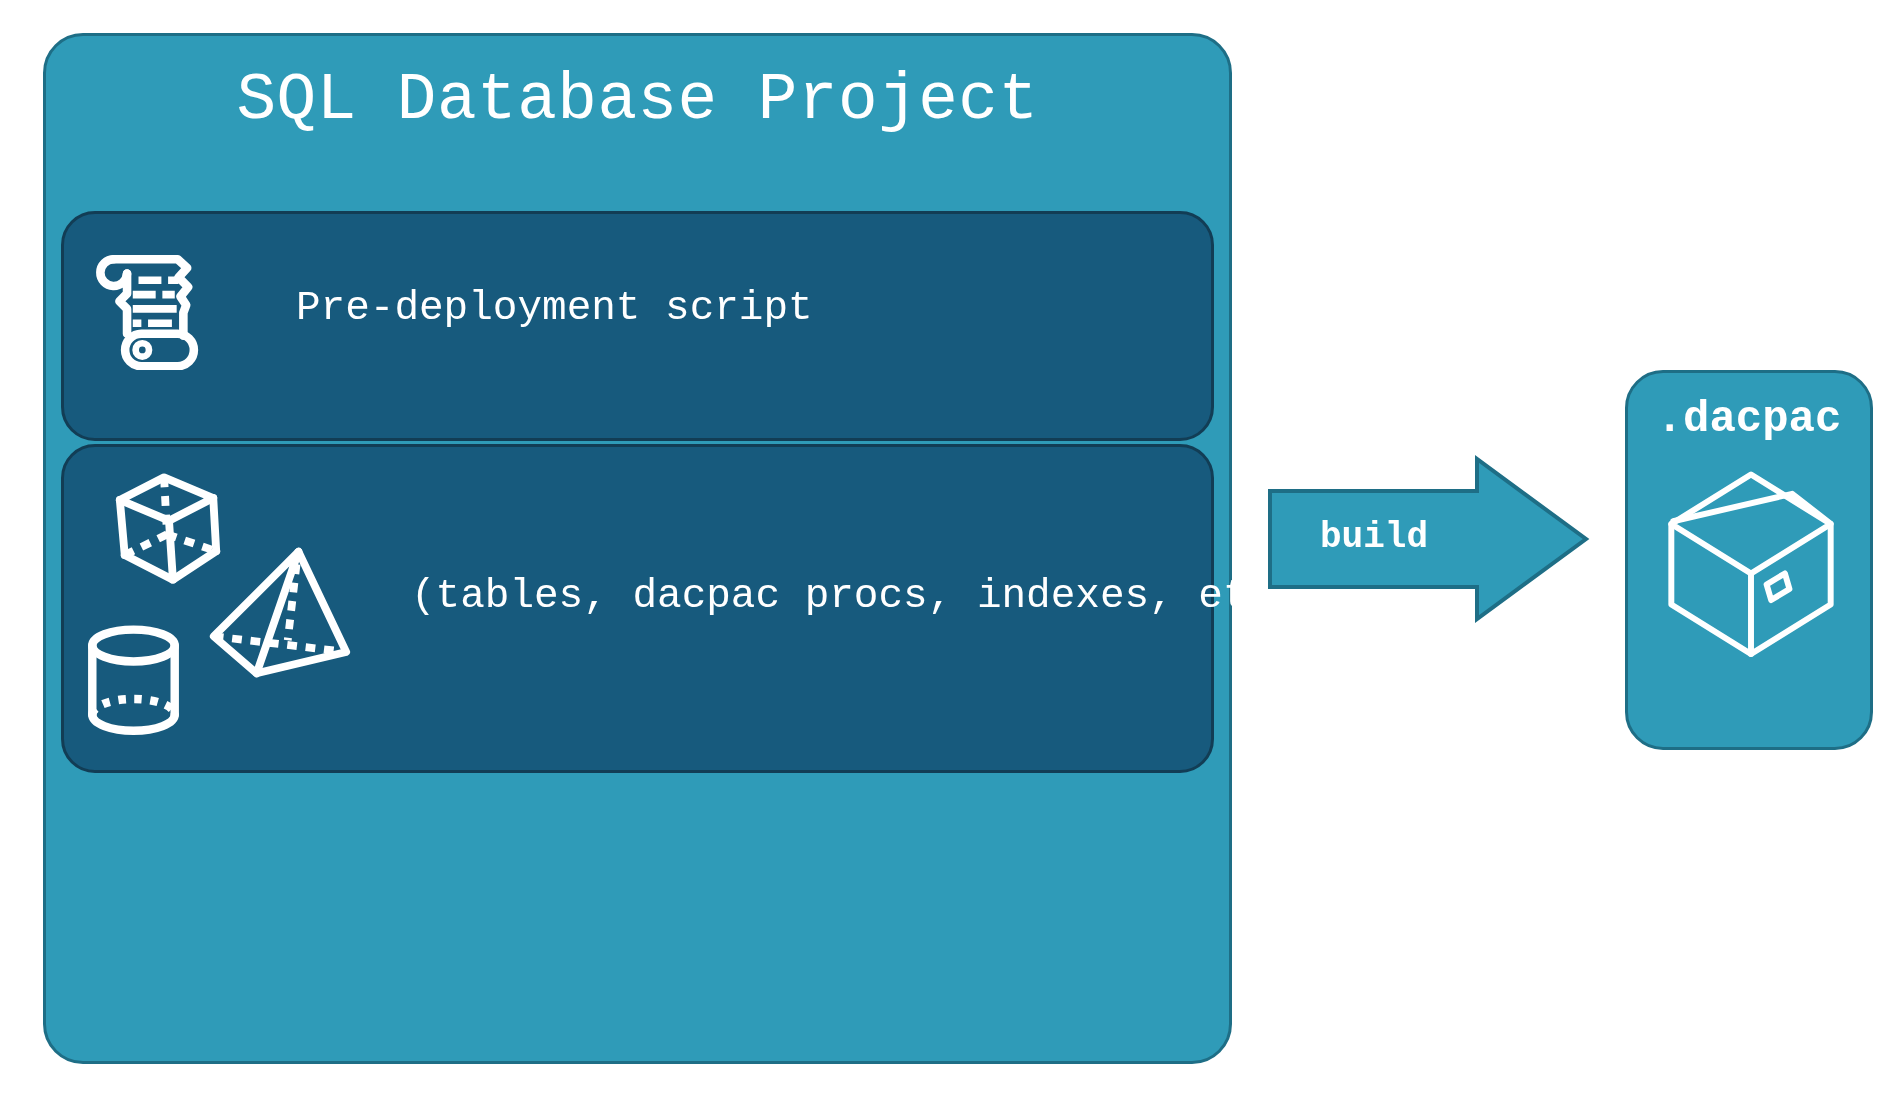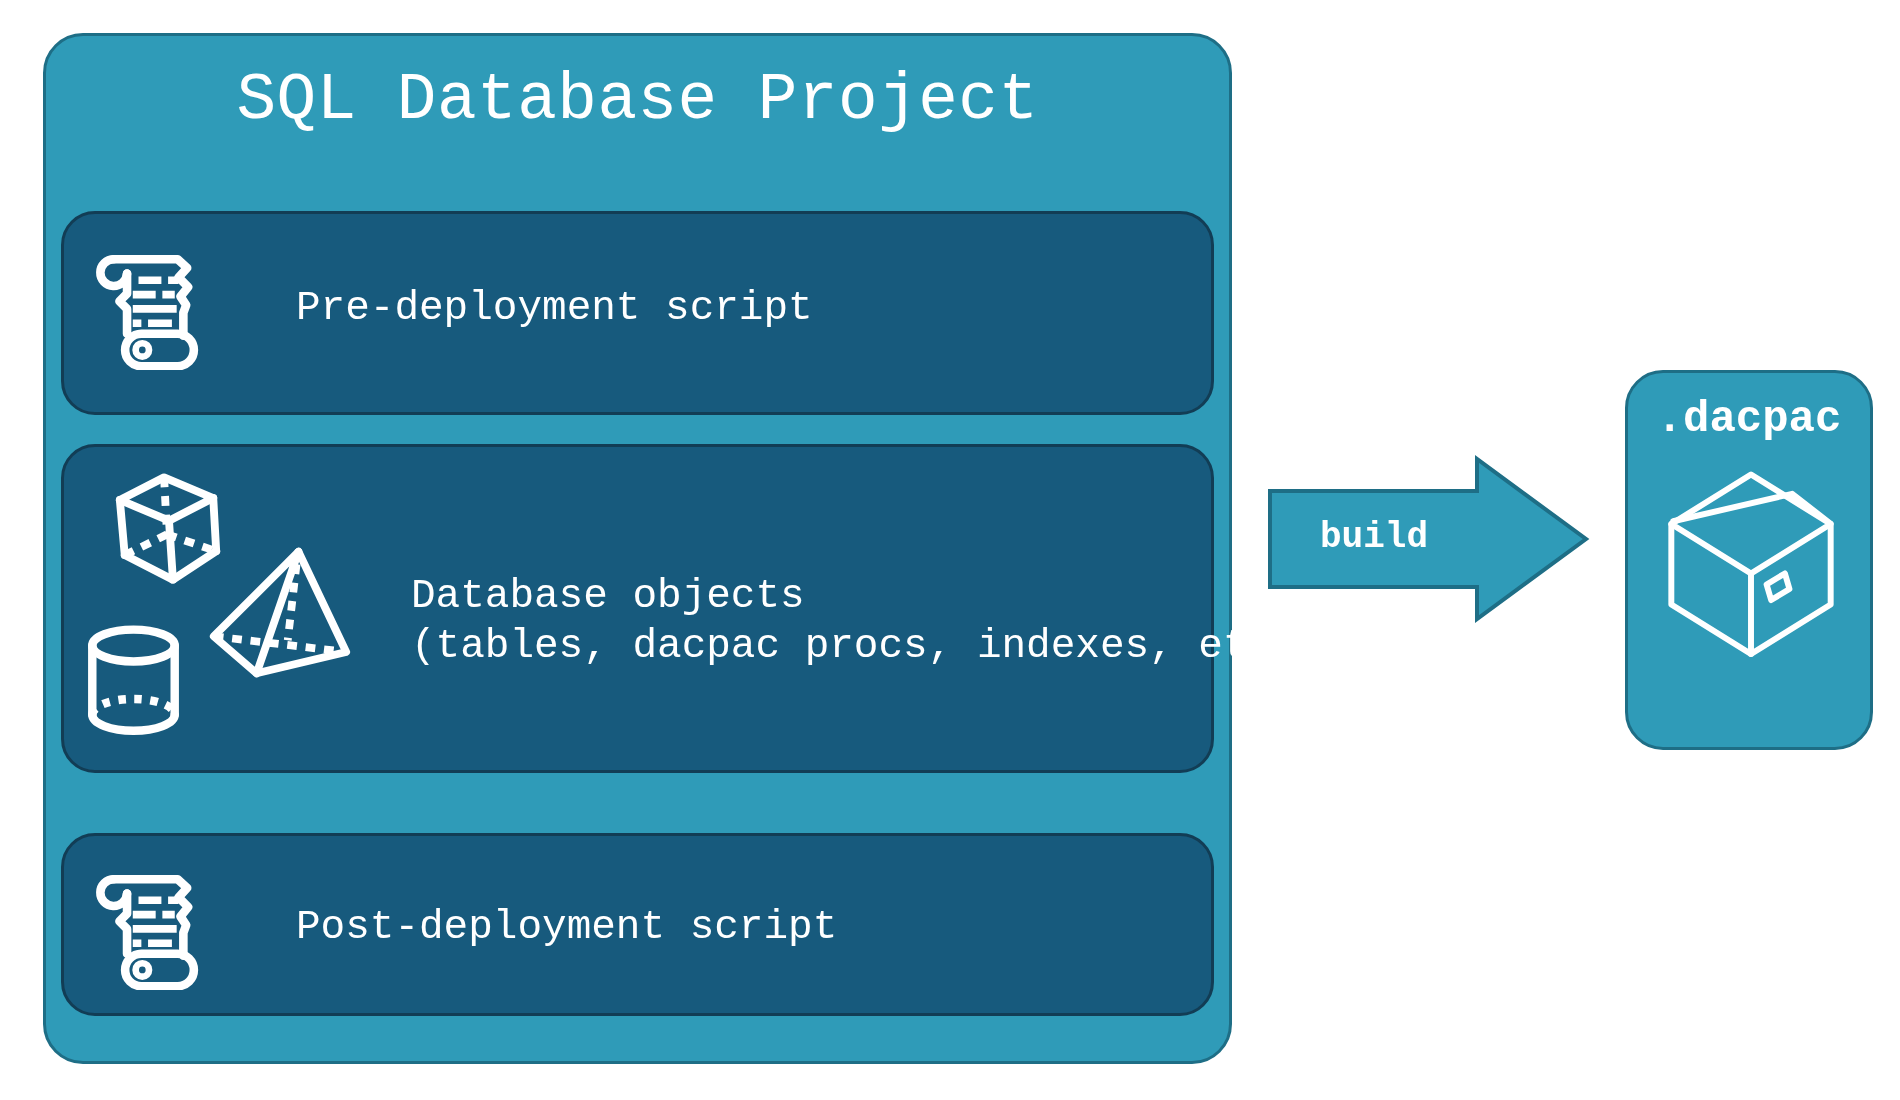--- a/index.html
+++ b/index.html
@@ -20,21 +20,21 @@
     position:absolute; left:0; top:27px; width:100%; text-align:center;
     font-size:66px; line-height:76px; font-weight:400; color:#fff;
     letter-spacing:0.5px;
   }
   .panel {
     position:absolute; left:15px; width:1153px;
     background:var(--panel,#175A7D);
     border:3px solid var(--panel-border,#123D55);
     border-radius:34px; box-sizing:border-box;
   }
-  .panel-1 { top:175px; height:204px; }
+  .panel-1 { top:175px; height:230px; }
   .panel-2 { top:408px; height:329px; }
   .panel-3 { top:797px; height:183px; }
   .panel-label {
     position:absolute; color:#fff; font-size:41px; line-height:48px; font-weight:400;
     white-space:nowrap;
   }
   .panel-1 .panel-label { left:232px; top:70px; }
   .panel-3 .panel-label { left:232px; top:67px; }
   .panel-2 .panel-label { left:347px; top:124px; line-height:50px; }
   .icon { position:absolute; color:#fff; }
@@ -105,41 +105,24 @@
           <path d="M93 18 L84 96"></path>
         </g>
       </svg>
       <svg class="icon cylinder-icon" width="95" height="118" viewBox="0 0 100 126" fill="none" stroke="currentColor" stroke-width="9" stroke-linecap="round" stroke-linejoin="round">
         <ellipse cx="50" cy="23" rx="44" ry="17"></ellipse>
         <path d="M6 23 V97 M94 23 V97"></path>
         <path d="M6 97 A44 17 0 0 0 94 97"></path>
         <path d="M6 97 A44 17 0 0 1 94 97" stroke-dasharray="8 9" stroke-linecap="butt"></path>
       </svg>
       <div class="panel-label">
-        <div>Database objects</div>
         <div>(tables, dacpac procs, indexes, etc.)</div>
       </div>
     </div>
 
-    <div class="panel panel-3">
-      <svg class="icon scroll-3" width="126" height="126" viewBox="0 0 132 132" fill="none" stroke="currentColor" stroke-width="9" stroke-linecap="round" stroke-linejoin="round">
-        <path d="M29 16 a14 14 0 1 0 14 15"></path>
-        <path d="M29 16 H96 L106 25 L97 35 L107 45 L99 55 L105 64 L102 72 V96"></path>
-        <path d="M43 31 V52 L35 60 L43 68 V94"></path>
-        <rect x="41" y="94" width="72" height="34" rx="17"></rect>
-        <circle cx="59" cy="111" r="7" stroke-width="7"></circle>
-        <g stroke-width="8" stroke-linecap="butt">
-          <path d="M55 38 H79 M86 38 H97"></path>
-          <path d="M49 53 H73 M80 53 H93"></path>
-          <path d="M49 68 H95"></path>
-          <path d="M49 83 H58 M65 83 H90"></path>
-        </g>
-      </svg>
-      <div class="panel-label">Post-deployment script</div>
-    </div>
   </div>
 
   <svg class="arrow-svg" width="324" height="168" viewBox="0 0 324 168">
     <polygon points="2,36 209,36 209,4 318,84 209,164 209,132 2,132" fill="var(--teal,#2F9BB8)" stroke="var(--teal-border,#1E6E86)" stroke-width="4"></polygon>
   </svg>
   <div class="arrow-label">build</div>
 
   <div class="dacpac">
     <div class="dacpac-label">.dacpac</div>
     <svg class="icon package" width="174" height="205" viewBox="0 0 190 215" fill="none" stroke="currentColor" stroke-width="6.5" stroke-linejoin="round" stroke-linecap="round">

